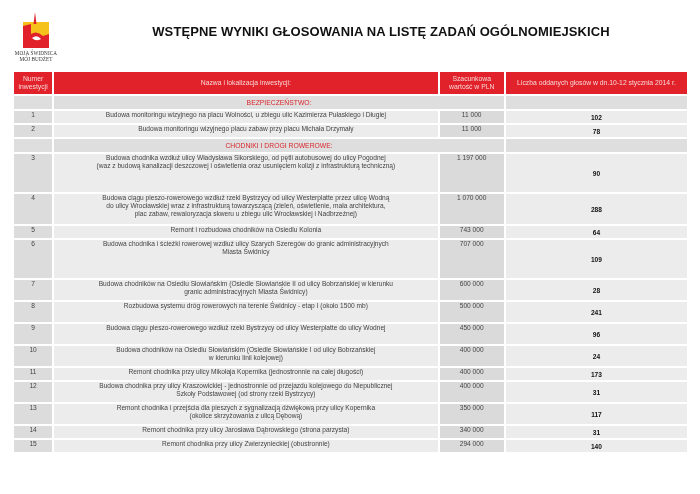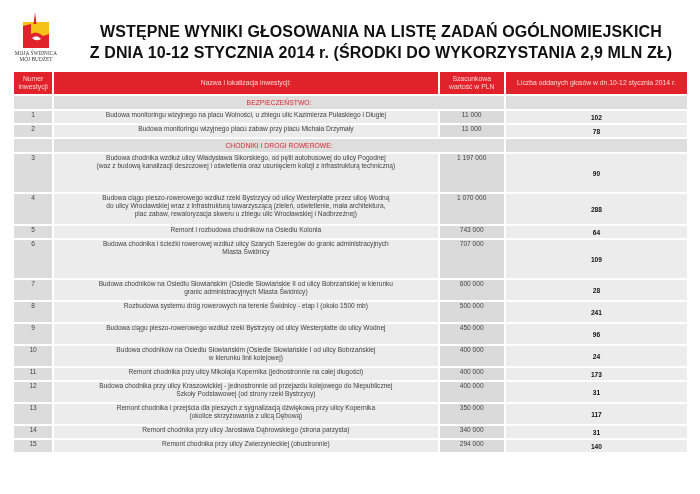--- a/index.html
+++ b/index.html
@@ -1,20 +1,20 @@
 <!DOCTYPE html>
 <html><head>
 <meta charset="utf-8">
 <style>
   html, body { margin:0; padding:0; background:#ffffff; }
   body { width:700px; height:494px; position:relative; overflow:hidden; font-family:"Liberation Sans", sans-serif; }
   .logo { position:absolute; left:6px; top:12px; width:60px; height:52px; }
   .logo-mark { position:absolute; left:17px; top:0px; width:26px; height:36px; }
   .logo-text { position:absolute; left:0; top:38px; width:60px; text-align:center; font-family:"Liberation Serif", serif; font-size:5.2px; line-height:6px; color:#333; letter-spacing:0.1px; }
-  .title { position:absolute; left:66px; top:21px; width:630px; text-align:center; font-weight:bold; font-size:16px; line-height:21px; color:#111; letter-spacing:0.1px; }
+  .title { position:absolute; left:66px; top:21px; width:630px; text-align:center; font-weight:bold; font-size:13px; line-height:21px; color:#111; letter-spacing:0.1px; }
   .title div { white-space:nowrap; }
   table.grid { position:absolute; left:14px; top:72px; width:675px; border-collapse:separate; border-spacing:0; font-size:6.6px; color:#444; }
   table.grid td, table.grid th { border-right:2px solid #fff; border-bottom:2px solid #fff; padding:0; }
   table.grid th { background:#e2222a; color:#f6d6d6; font-weight:normal; font-size:6.8px; line-height:8px; height:22px; text-align:center; }
   .c-num { width:38px; }
   .c-name { width:381px; }
   .c-val { width:64px; }
   .c-votes { width:180px; }
   td.num { background:#dcdcdc; text-align:center; vertical-align:top; padding-top:3px; }
   td.name { background:#ececec; text-align:center; vertical-align:top; padding-top:2px; line-height:8px; }
@@ -34,21 +34,20 @@
     <path d="M9 26 Q14 22 18 27 Q13 30 9 26 Z" fill="#ffffff"></path>
   </svg>
   <div class="logo-text">
     <div>MOJA ŚWIDNICA</div>
     <div>MÓJ BUDŻET</div>
   </div>
 </div>
 
 <div class="title">
   <div>WSTĘPNE WYNIKI GŁOSOWANIA NA LISTĘ  ZADAŃ OGÓLNOMIEJSKICH</div>
-  <div>Z DNIA 10-12 STYCZNIA 2014 r. (ŚRODKI DO WYKORZYSTANIA 2,9 MLN ZŁ)</div>
 </div>
 
 <table class="grid">
   <thead>
     <tr>
       <th class="c-num"><span>Numer</span><br><span>inwestycji</span></th>
       <th class="c-name">Nazwa i lokalizacja inwestycji:</th>
       <th class="c-val"><span>Szacunkowa</span><br><span>wartość w PLN</span></th>
       <th class="c-votes">Liczba oddanych głosów w dn.10-12 stycznia 2014 r.</th>
     </tr>

